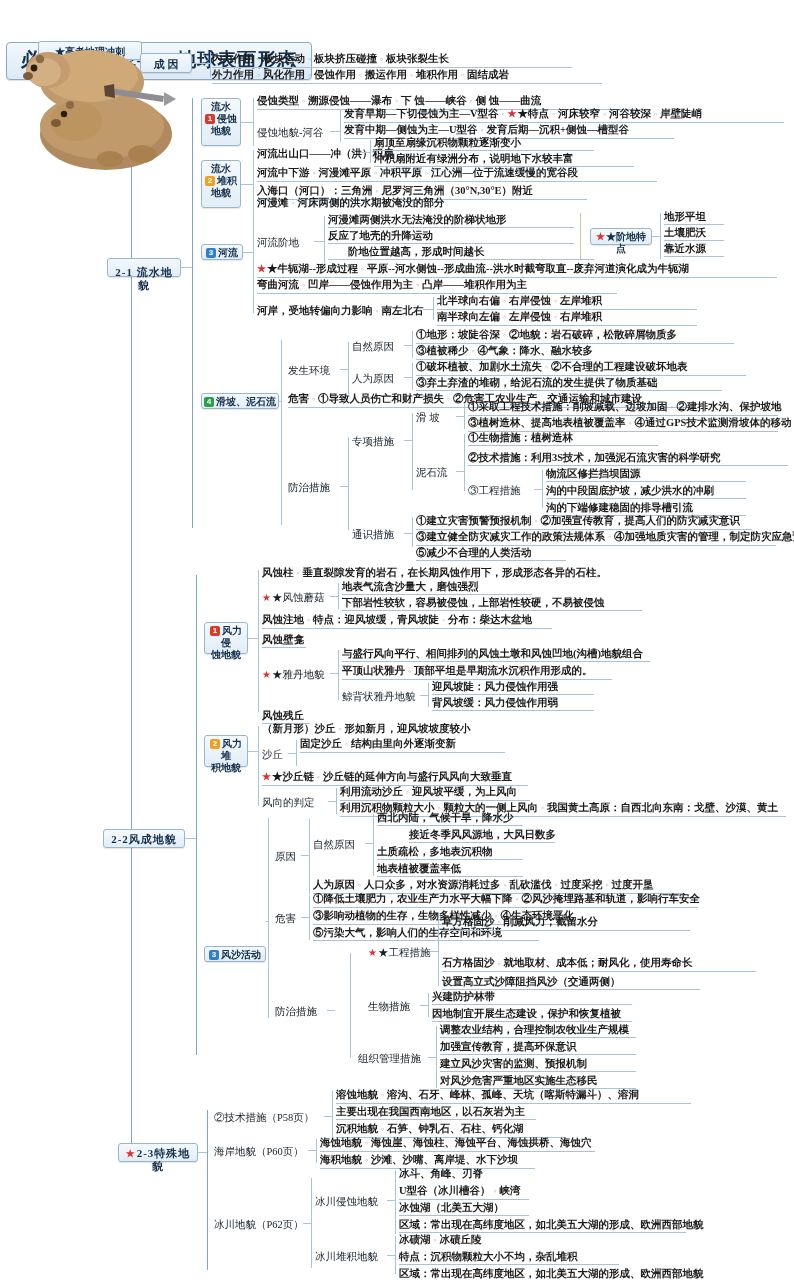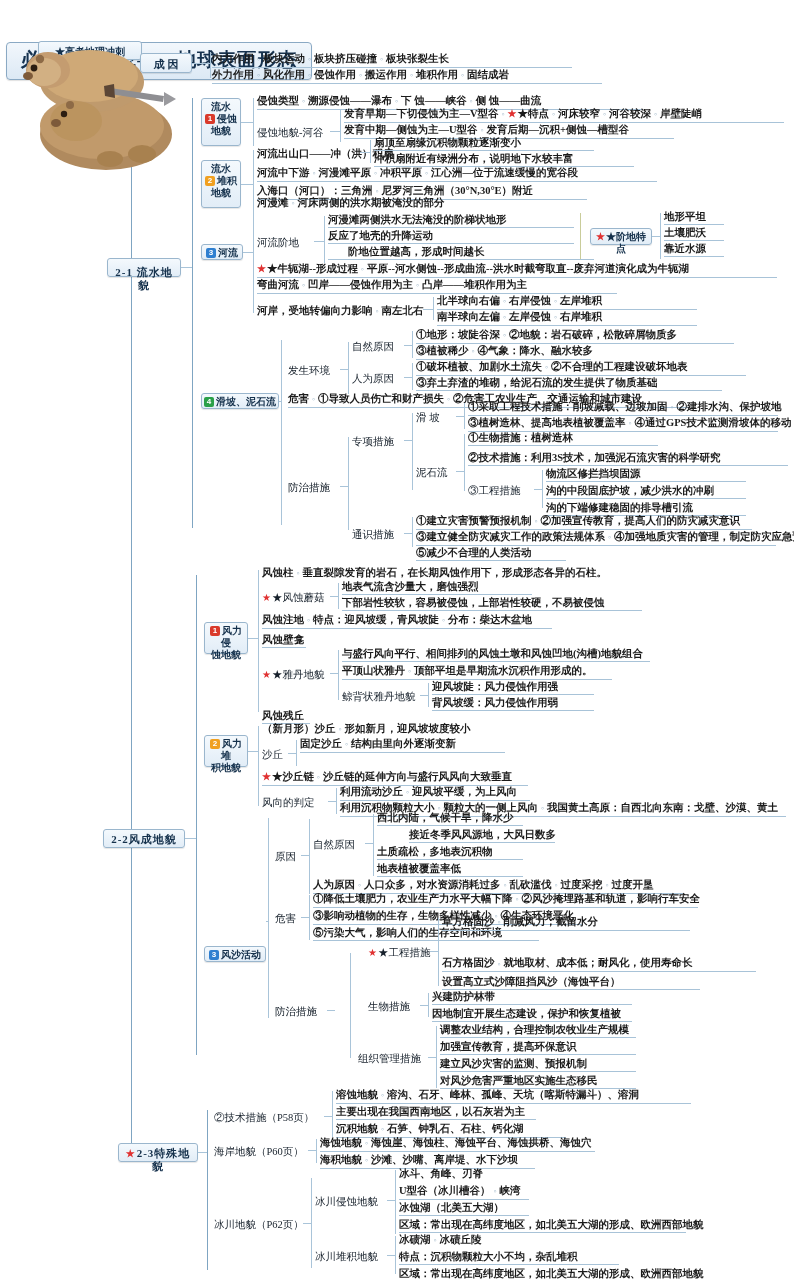--- a/index.html
+++ b/index.html
@@ -385,21 +385,21 @@
     <span class="star">★</span><span>★工程措施</span>
   </div>
   <div class="hline" style="left:430px;top:951px;width:8px;"></div>
   <div class="vline" style="left:438px;top:918px;height:68px;"></div>
   <div class="leafline b ul" style="left:442px;top:915px;width:248px;">
     <span>草方格固沙</span><span class="dot">◦</span><span>削减风力；截留水分</span>
   </div>
   <div class="leafline b ul" style="left:442px;top:938px;width:314px;line-height:12px;white-space:normal;margin-top:19px;">
     <span>石方格固沙</span><span class="dot">◦</span><span>就地取材、成本低；耐风化，使用寿命长</span>
   </div>
-  <div class="leafline b ul" style="left:442px;top:975px;width:258px;">设置高立式沙障阻挡风沙（海蚀平台）</div>
+  <div class="leafline b ul" style="left:442px;top:975px;width:258px;">设置高立式沙障阻挡风沙（交通两侧）</div>
 
   <div class="label b" style="left:368px;top:1000px;">生物措施</div>
   <div class="hline" style="left:420px;top:1005px;width:8px;"></div>
   <div class="vline" style="left:428px;top:993px;height:24px;"></div>
   <div class="leafline b ul" style="left:432px;top:990px;width:200px;">兴建防护林带</div>
   <div class="leafline b ul" style="left:432px;top:1007px;width:200px;">因地制宜开展生态建设，保护和恢复植被</div>
 
   <div class="label b" style="left:358px;top:1052px;">组织管理措施</div>
   <div class="hline" style="left:428px;top:1057px;width:8px;"></div>
   <div class="vline" style="left:436px;top:1026px;height:62px;"></div>

